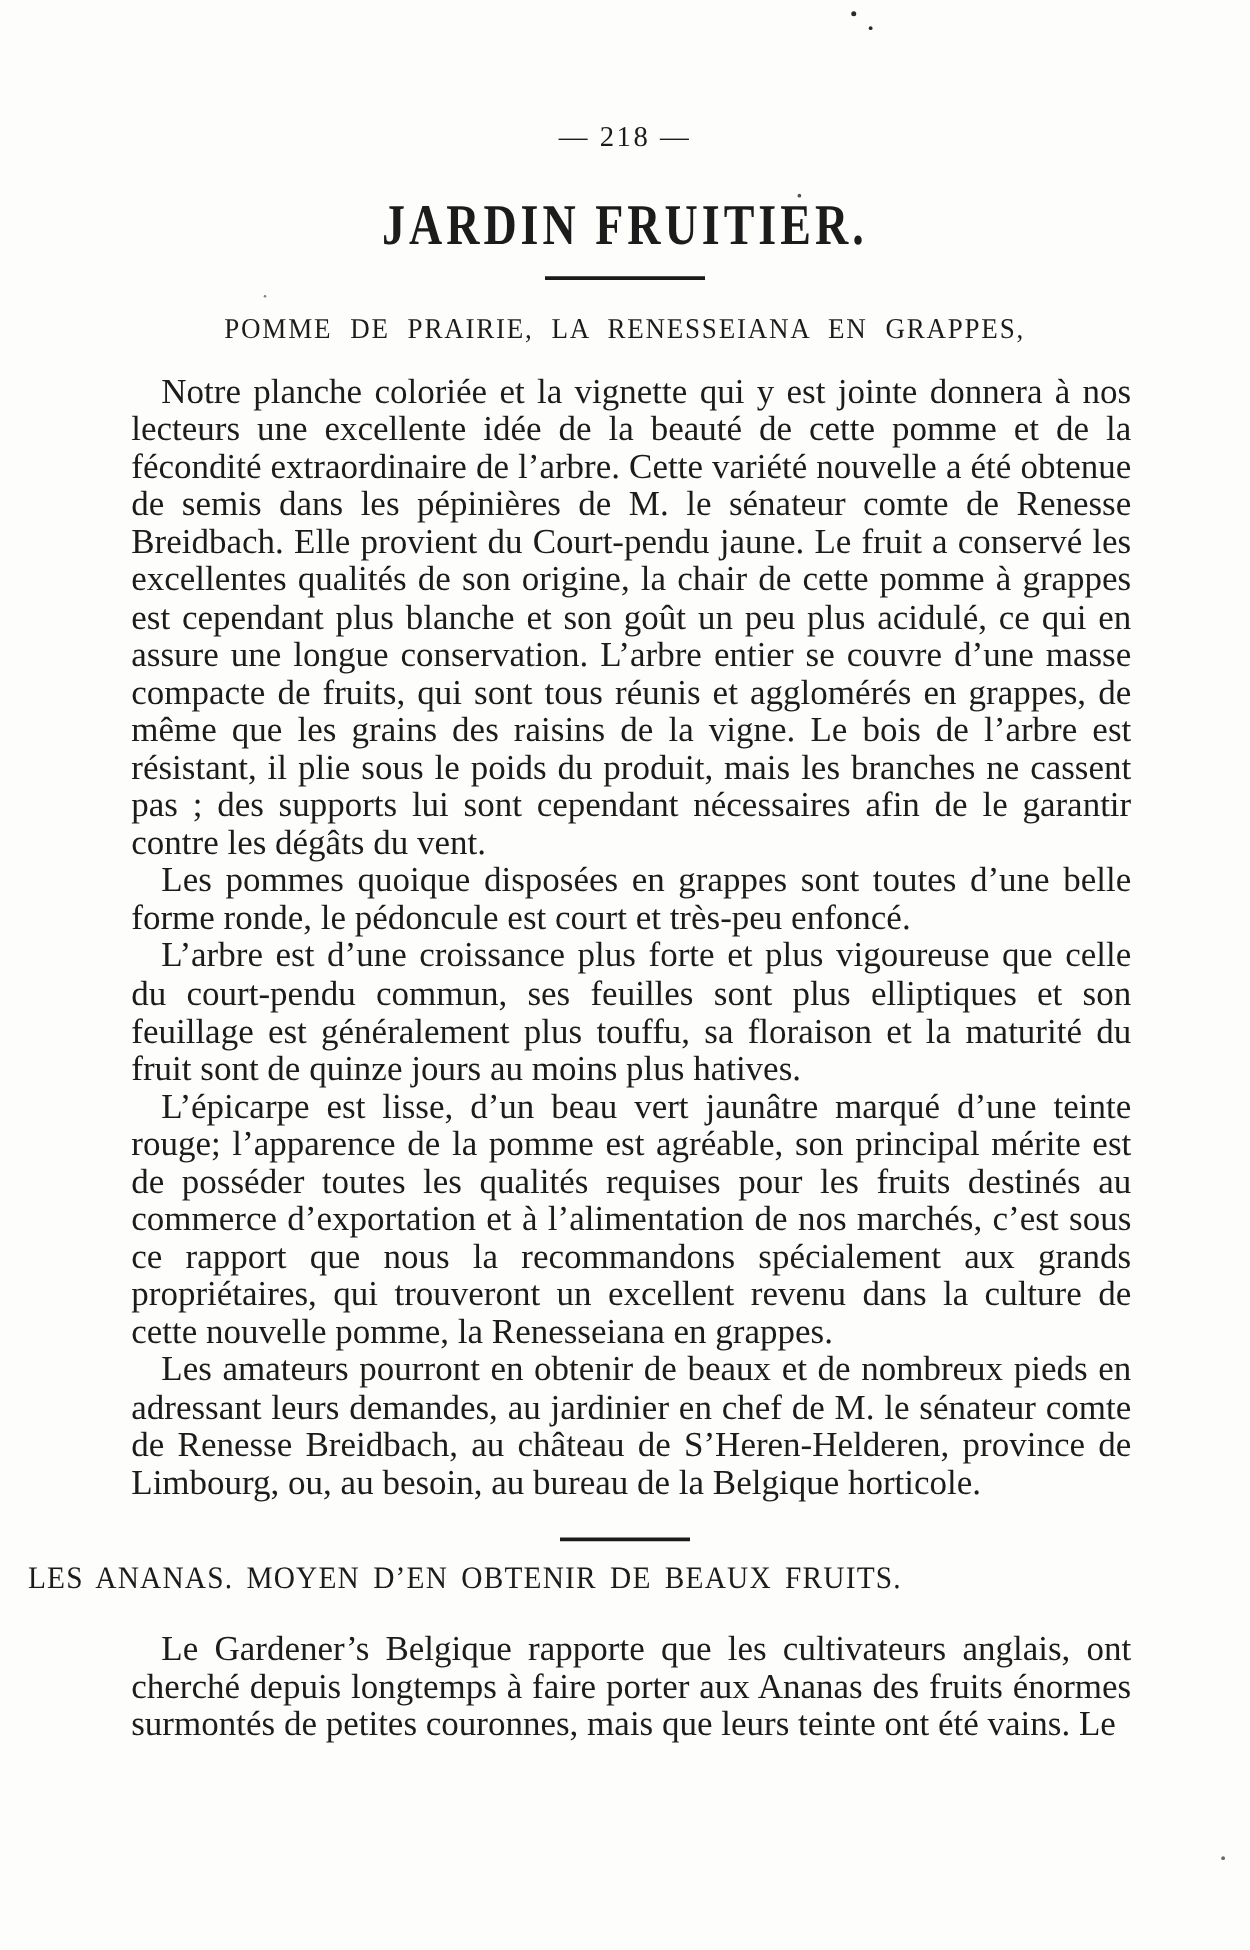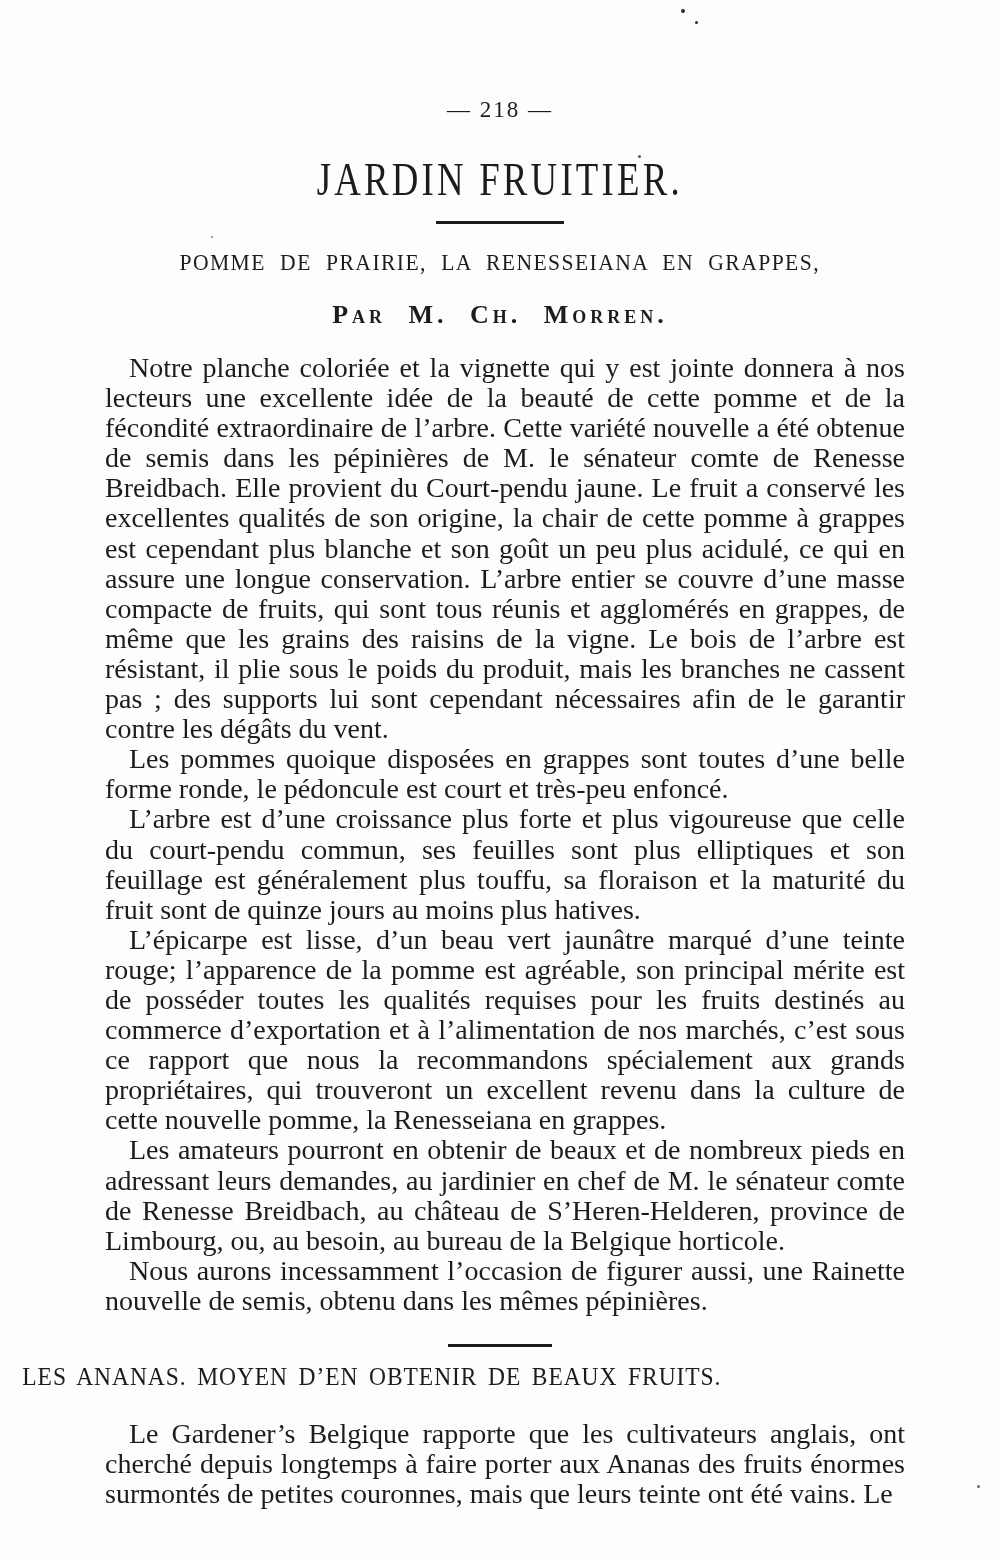--- a/index.html
+++ b/index.html
@@ -21,21 +21,21 @@
     text-align: center;
     font-size: 23px;
     line-height: 24px;
     letter-spacing: 2px;
   }
   .title {
     margin: 33px 0 0 0;
     text-align: center;
     font-size: 46px;
     line-height: 50px;
-    font-weight: normal;
+    font-weight: bold;
     letter-spacing: 4px;
     white-space: nowrap;
   }
   .scale-x { display: inline-block; transform: scaleX(0.80); transform-origin: center; }
   .scale-x-sm { display: inline-block; transform: scaleX(0.94); transform-origin: center; }
   .rule { background: #1b1b1b; }
   .rule-1 { width: 128px; height: 3px; margin: 16px auto 0 auto; }
   .rule-2 { width: 104px; height: 3px; margin: 28px auto 0 auto; }
   .subtitle {
     margin: 25px 0 0 0;
@@ -93,29 +93,27 @@
 <div class="page">
 
   <div class="folio">— 218 —</div>
 
   <h1 class="title"><span class="scale-x">JARDIN FRUITIER.</span></h1>
 
   <div class="rule rule-1"></div>
 
   <h2 class="subtitle"><span class="scale-x-sm">POMME DE PRAIRIE, LA RENESSEIANA EN GRAPPES,</span></h2>
 
-  <div class="byline">Par M. Ch. Morren.</div>
 
   <div class="content">
       <p><span>Notre planche coloriée et la vignette qui y est jointe donnera à nos lecteurs une excellente idée de la beauté de cette pomme et de la fécondité extraordinaire de l’arbre. Cette variété nouvelle a été obtenue de semis dans les pépinières de M. le sénateur comte de Renesse Breidbach. Elle provient du Court-pendu jaune. Le fruit a conservé les excellentes qualités de son origine, la chair de cette pomme à grappes est cependant plus blanche et son goût un peu plus acidulé, ce qui en assure une longue conservation. L’arbre entier se couvre d’une masse compacte de fruits, qui sont tous réunis et agglomérés en grappes, de même que les grains des raisins de la vigne. Le bois de l’arbre est résistant, il plie sous le poids du produit, mais les branches ne cassent pas ; des supports lui sont cependant nécessaires afin de le garantir contre les dégâts du vent.</span></p>
       <p><span>Les pommes quoique disposées en grappes sont toutes d’une belle forme ronde, le pédoncule est court et très-peu enfoncé.</span></p>
       <p><span>L’arbre est d’une croissance plus forte et plus vigoureuse que celle du court-pendu commun, ses feuilles sont plus elliptiques et son feuillage est généralement plus touffu, sa floraison et la maturité du fruit sont de quinze jours au moins plus hatives.</span></p>
       <p><span>L’épicarpe est lisse, d’un beau vert jaunâtre marqué d’une teinte rouge; l’apparence de la pomme est agréable, son principal mérite est de posséder toutes les qualités requises pour les fruits destinés au commerce d’exportation et à l’alimentation de nos marchés, c’est sous ce rapport que nous la recommandons spécialement aux grands propriétaires, qui trouveront un excellent revenu dans la culture de cette nouvelle pomme, la Renesseiana en grappes.</span></p>
       <p><span>Les amateurs pourront en obtenir de beaux et de nombreux pieds en adressant leurs demandes, au jardinier en chef de M. le sénateur comte de Renesse Breidbach, au château de S’Heren-Helderen, province de Limbourg, ou, au besoin, au bureau de la </span><span class="em">Belgique horticole</span><span>.</span></p>
-      <p><span>Nous aurons incessamment l’occasion de figurer aussi, une Rainette nouvelle de semis, obtenu dans les mêmes pépinières.</span></p>
     </div>
 
   <div class="rule rule-2"></div>
 
   <h2 class="section-title"><span class="scale-x-sm">LES ANANAS. MOYEN D’EN OBTENIR DE BEAUX FRUITS.</span></h2>
 
   <div class="content content-2">
       <p><span>Le </span><span class="em">Gardener’s Belgique</span><span> rapporte que les cultivateurs anglais, ont cherché depuis longtemps à faire porter aux Ananas des fruits énormes surmontés de petites couronnes, mais que leurs teinte ont été vains. Le</span></p>
     </div>
 

